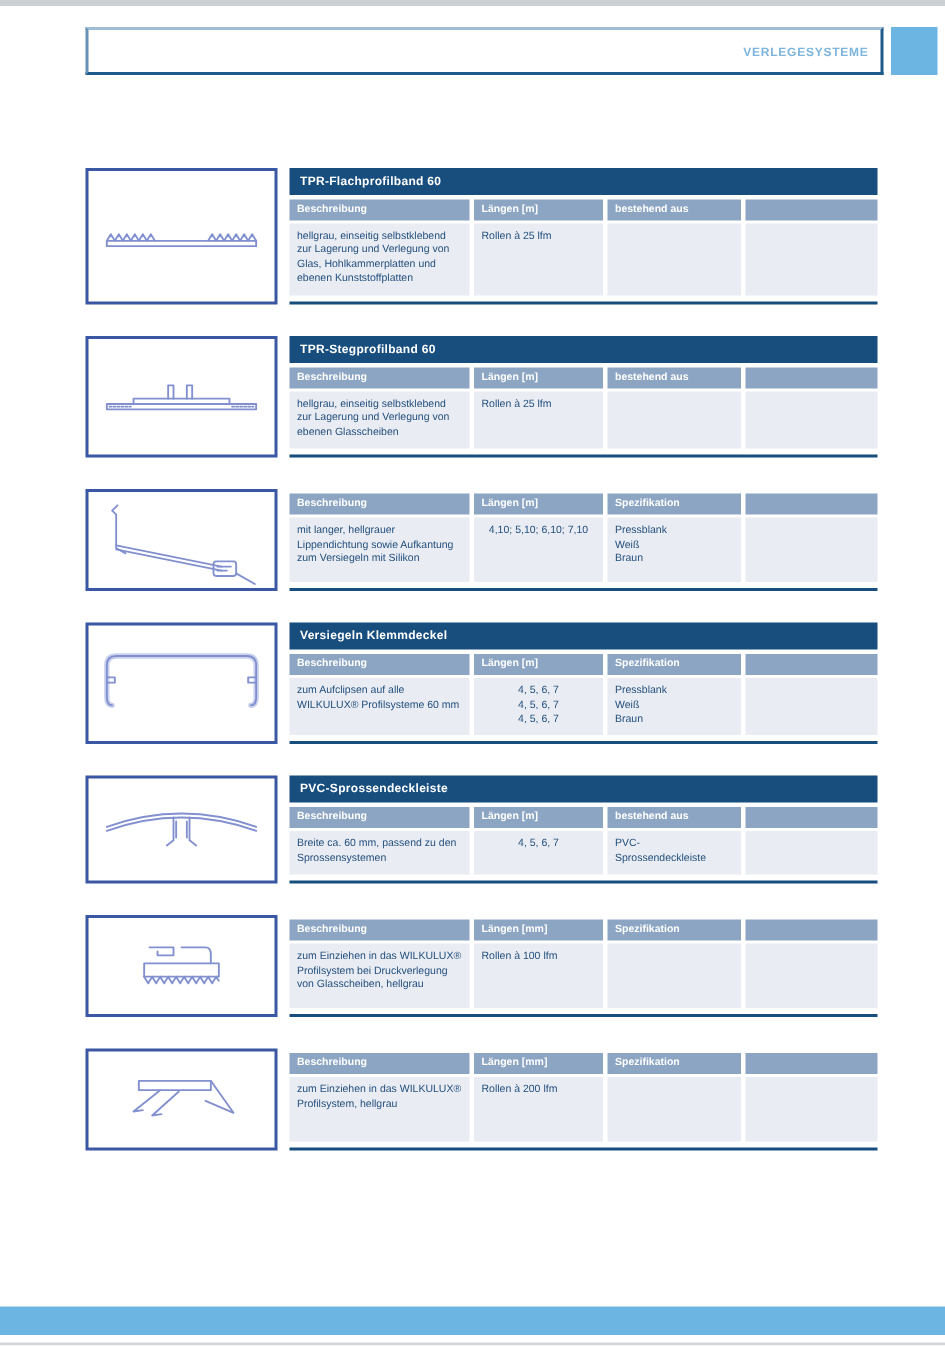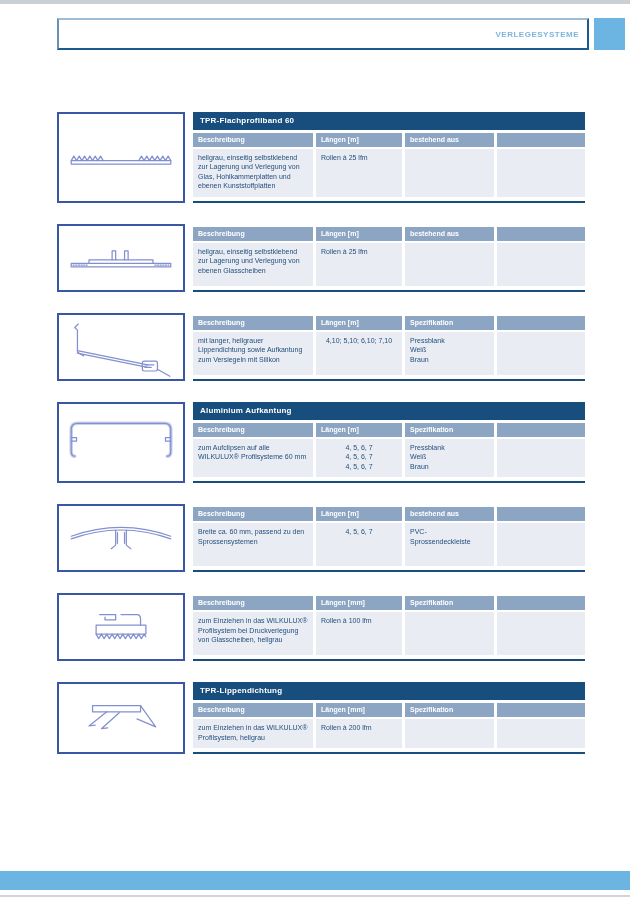--- a/index.html
+++ b/index.html
@@ -122,20 +122,21 @@
     <div class="imgbox">
       <svg viewBox="0 0 124 72">
         <path class="draw" d="M6 42 H118 V46 H6 Z"></path>
         <path class="draw" d="M26 38 H98 V42 M26 42 V38"></path>
         <path class="draw" d="M52 28 H56 V38 M52 38 V28"></path>
         <path class="draw" d="M66 28 H70 V38 M66 38 V28"></path>
         <path class="draw" d="M8 44 H24 M100 44 H116" stroke-dasharray="1.5 1.5"></path>
       </svg>
     </div>
     <div class="ptable">
+      <div class="t-title">TPR-Stegprofilband 60</div>
       <div class="t-head">
         <div class="th c1">Beschreibung</div>
         <div class="th c2">Längen [m]</div>
         <div class="th c3">bestehend aus</div>
         <div class="th c4"></div>
       </div>
       <div class="t-body">
         <div class="td c1">hellgrau, einseitig selbstklebend zur Lagerung und Verlegung von ebenen Glasscheiben</div>
         <div class="td c2">Rollen à 25 lfm</div>
         <div class="td c3"></div>
@@ -177,21 +178,21 @@
   <section class="product">
     <div class="imgbox">
       <svg viewBox="0 0 124 72">
         <path class="draw-soft" d="M10 52 Q6 52 6 46 L6 22 Q6 15 13 15 L111 15 Q118 15 118 22 L118 46 Q118 52 114 52"></path>
         <path class="draw" d="M10 52 Q6 52 6 46 L6 22 Q6 15 13 15 L111 15 Q118 15 118 22 L118 46 Q118 52 114 52"></path>
         <path class="draw" d="M6 31 H12 V35 H6"></path>
         <path class="draw" d="M118 31 H112 V35 H118"></path>
       </svg>
     </div>
     <div class="ptable">
-      <div class="t-title">Aluminium Aufkantung</div>
+      <div class="t-title">Versiegeln Klemmdeckel</div>
       <div class="t-head">
         <div class="th c1">Beschreibung</div>
         <div class="th c2">Längen [m]</div>
         <div class="th c3">Spezifikation</div>
         <div class="th c4"></div>
       </div>
       <div class="t-body">
         <div class="td c1">zum Aufclipsen auf alle WILKULUX® Profilsysteme 60 mm</div>
         <div class="td c2 center">4, 5, 6, 7
 4, 5, 6, 7
@@ -209,20 +210,21 @@
     <div class="imgbox">
       <svg viewBox="0 0 124 72">
         <path class="draw" d="M6 34 Q62 14 118 34"></path>
         <path class="draw" d="M6 37 Q62 17 118 37"></path>
         <path class="draw" d="M56 27 V44 L51 48"></path>
         <path class="draw" d="M68 27 V44 L73 48"></path>
         <path class="draw" d="M58 30 V42 M66 30 V42"></path>
       </svg>
     </div>
     <div class="ptable">
+      <div class="t-title">PVC-Sprossendeckleiste</div>
       <div class="t-head">
         <div class="th c1">Beschreibung</div>
         <div class="th c2">Längen [m]</div>
         <div class="th c3">bestehend aus</div>
         <div class="th c4"></div>
       </div>
       <div class="t-body">
         <div class="td c1">Breite ca. 60 mm, passend zu den Sprossensystemen</div>
         <div class="td c2 center">4, 5, 6, 7</div>
         <div class="td c3">PVC-
@@ -262,21 +264,20 @@
   <section class="product">
     <div class="imgbox">
       <svg viewBox="0 0 124 72">
         <path class="draw" d="M30 22 H84 V29 H30 Z"></path>
         <path class="draw" d="M84 22 L101 46 L80 37"></path>
         <path class="draw" d="M46 29 L26 45 L33 44"></path>
         <path class="draw" d="M60 30 L40 48 L47 47"></path>
       </svg>
     </div>
     <div class="ptable">
-      <div class="t-title">TPR-Lippendichtung</div>
       <div class="t-head">
         <div class="th c1">Beschreibung</div>
         <div class="th c2">Längen [mm]</div>
         <div class="th c3">Spezifikation</div>
         <div class="th c4"></div>
       </div>
       <div class="t-body">
         <div class="td c1">zum Einziehen in das WILKULUX® Profilsystem, hellgrau</div>
         <div class="td c2">Rollen à 200 lfm</div>
         <div class="td c3"></div>

